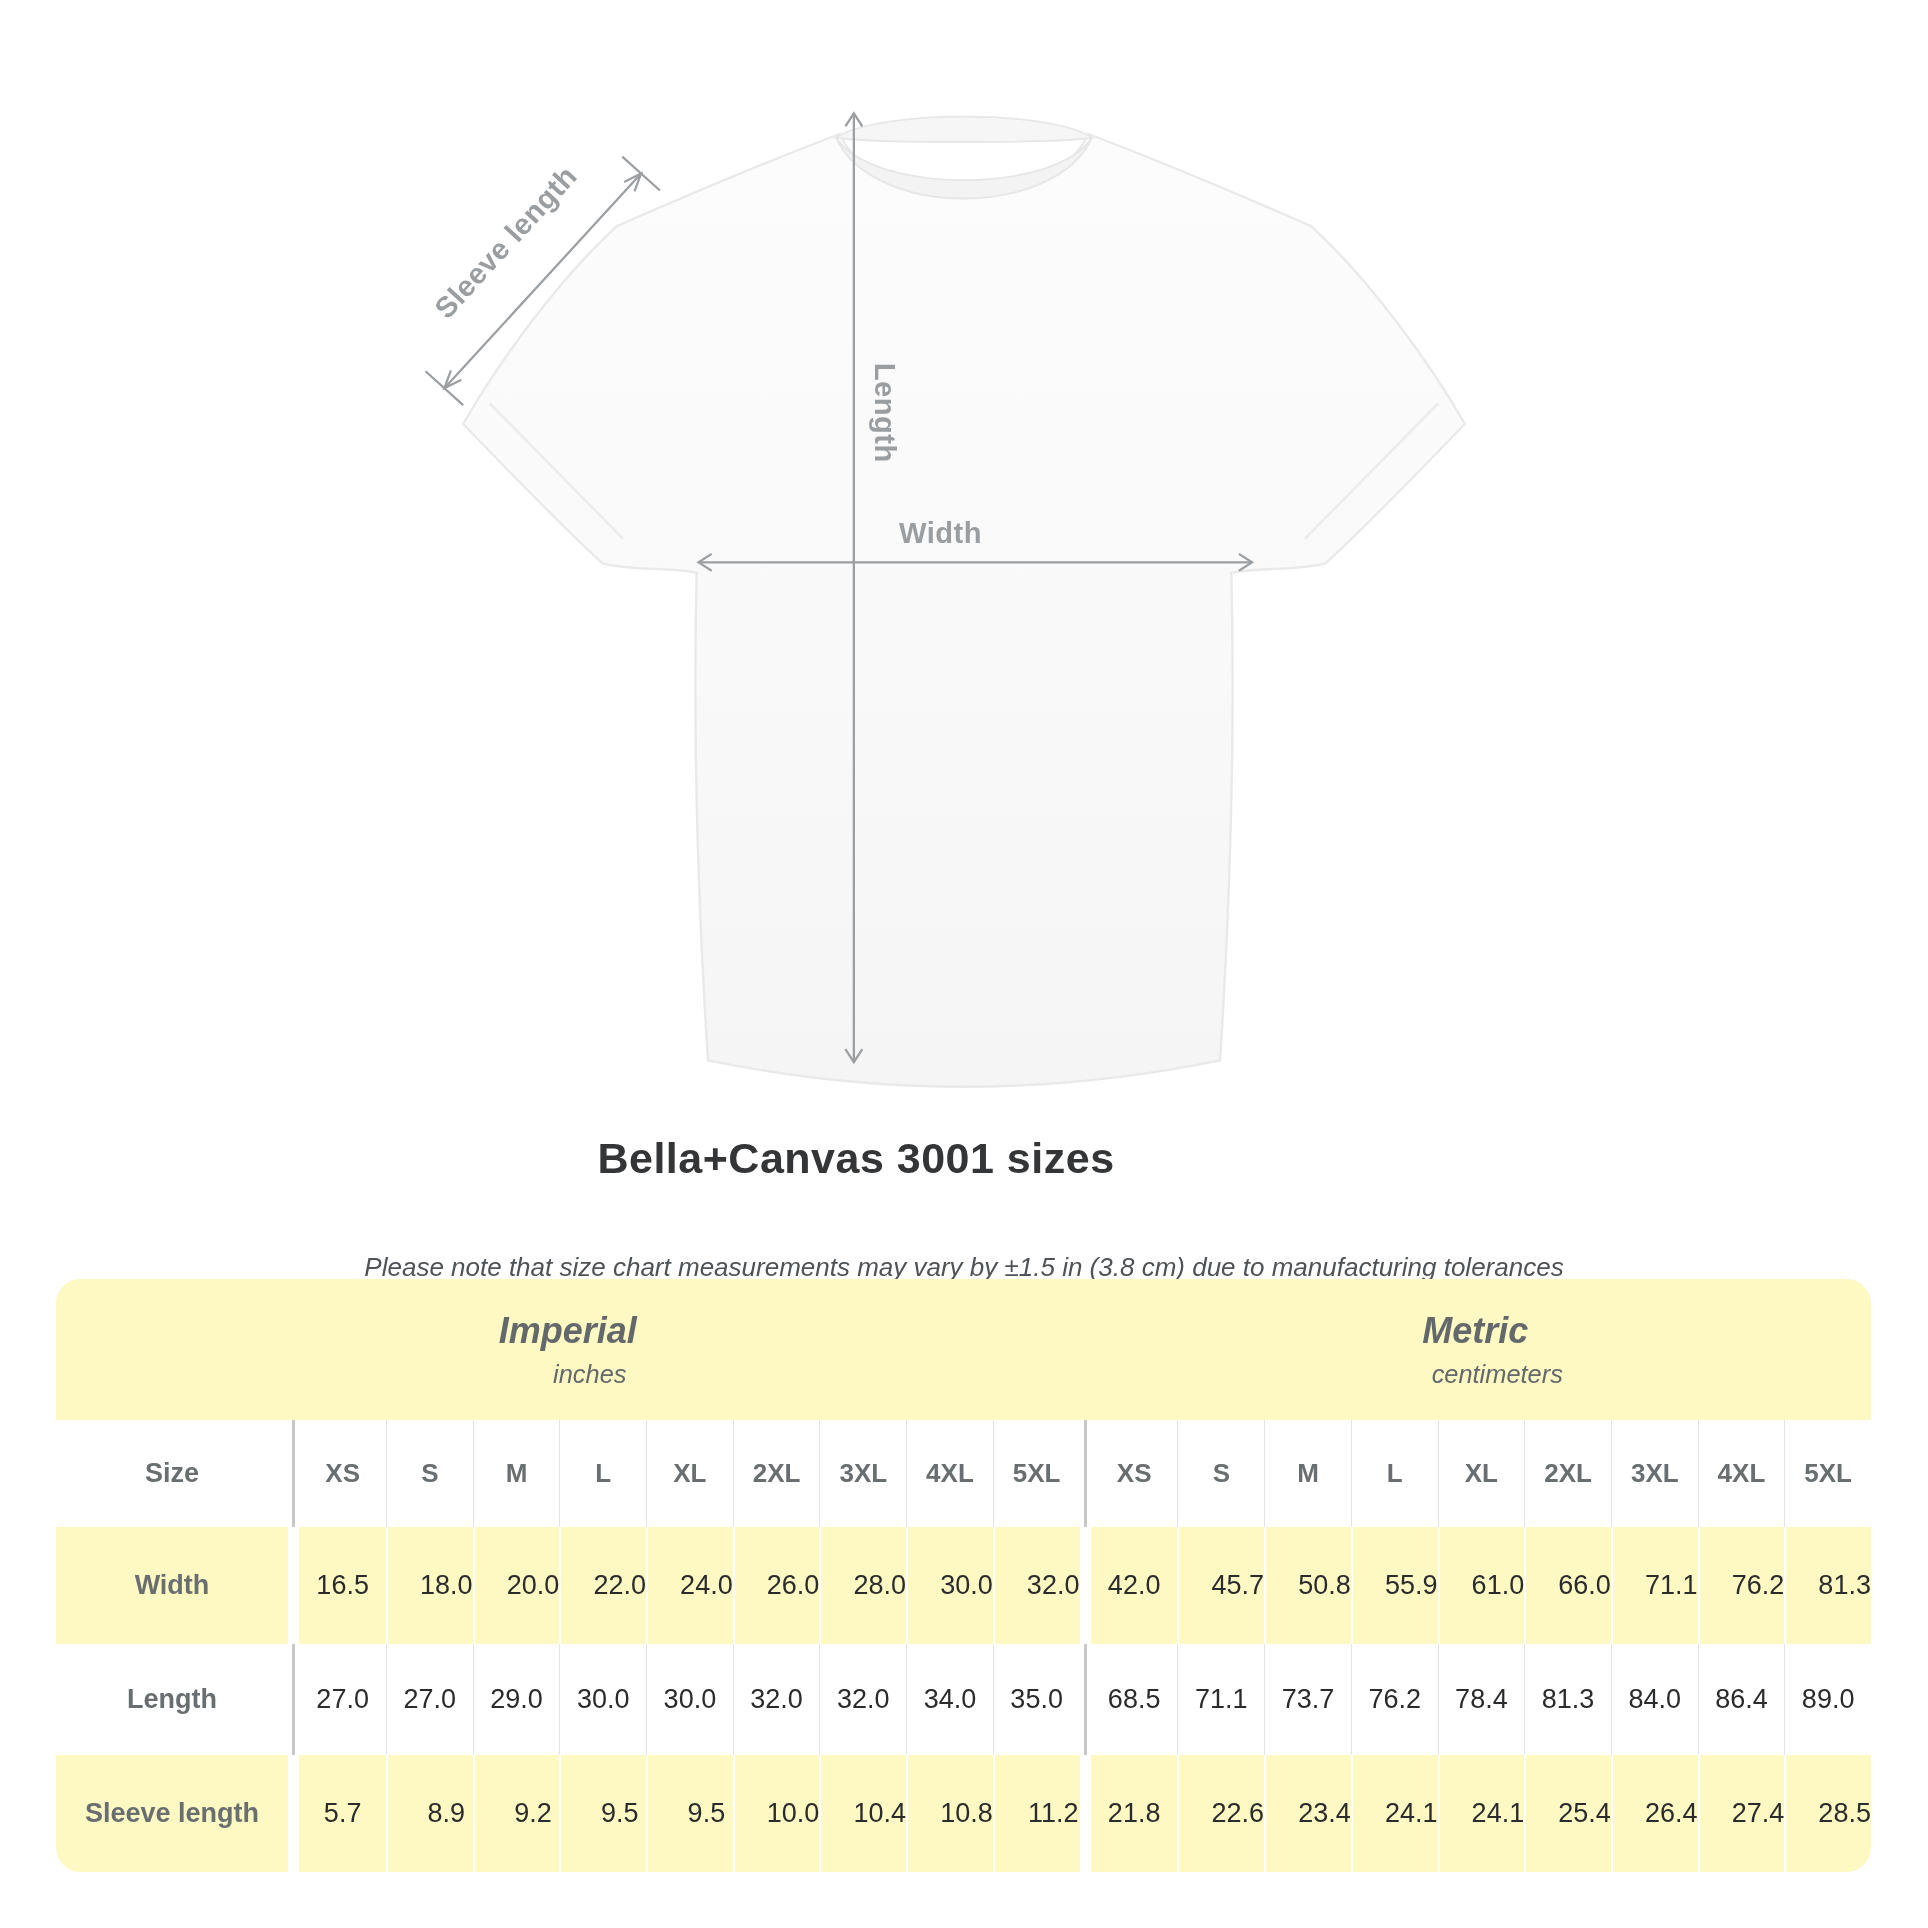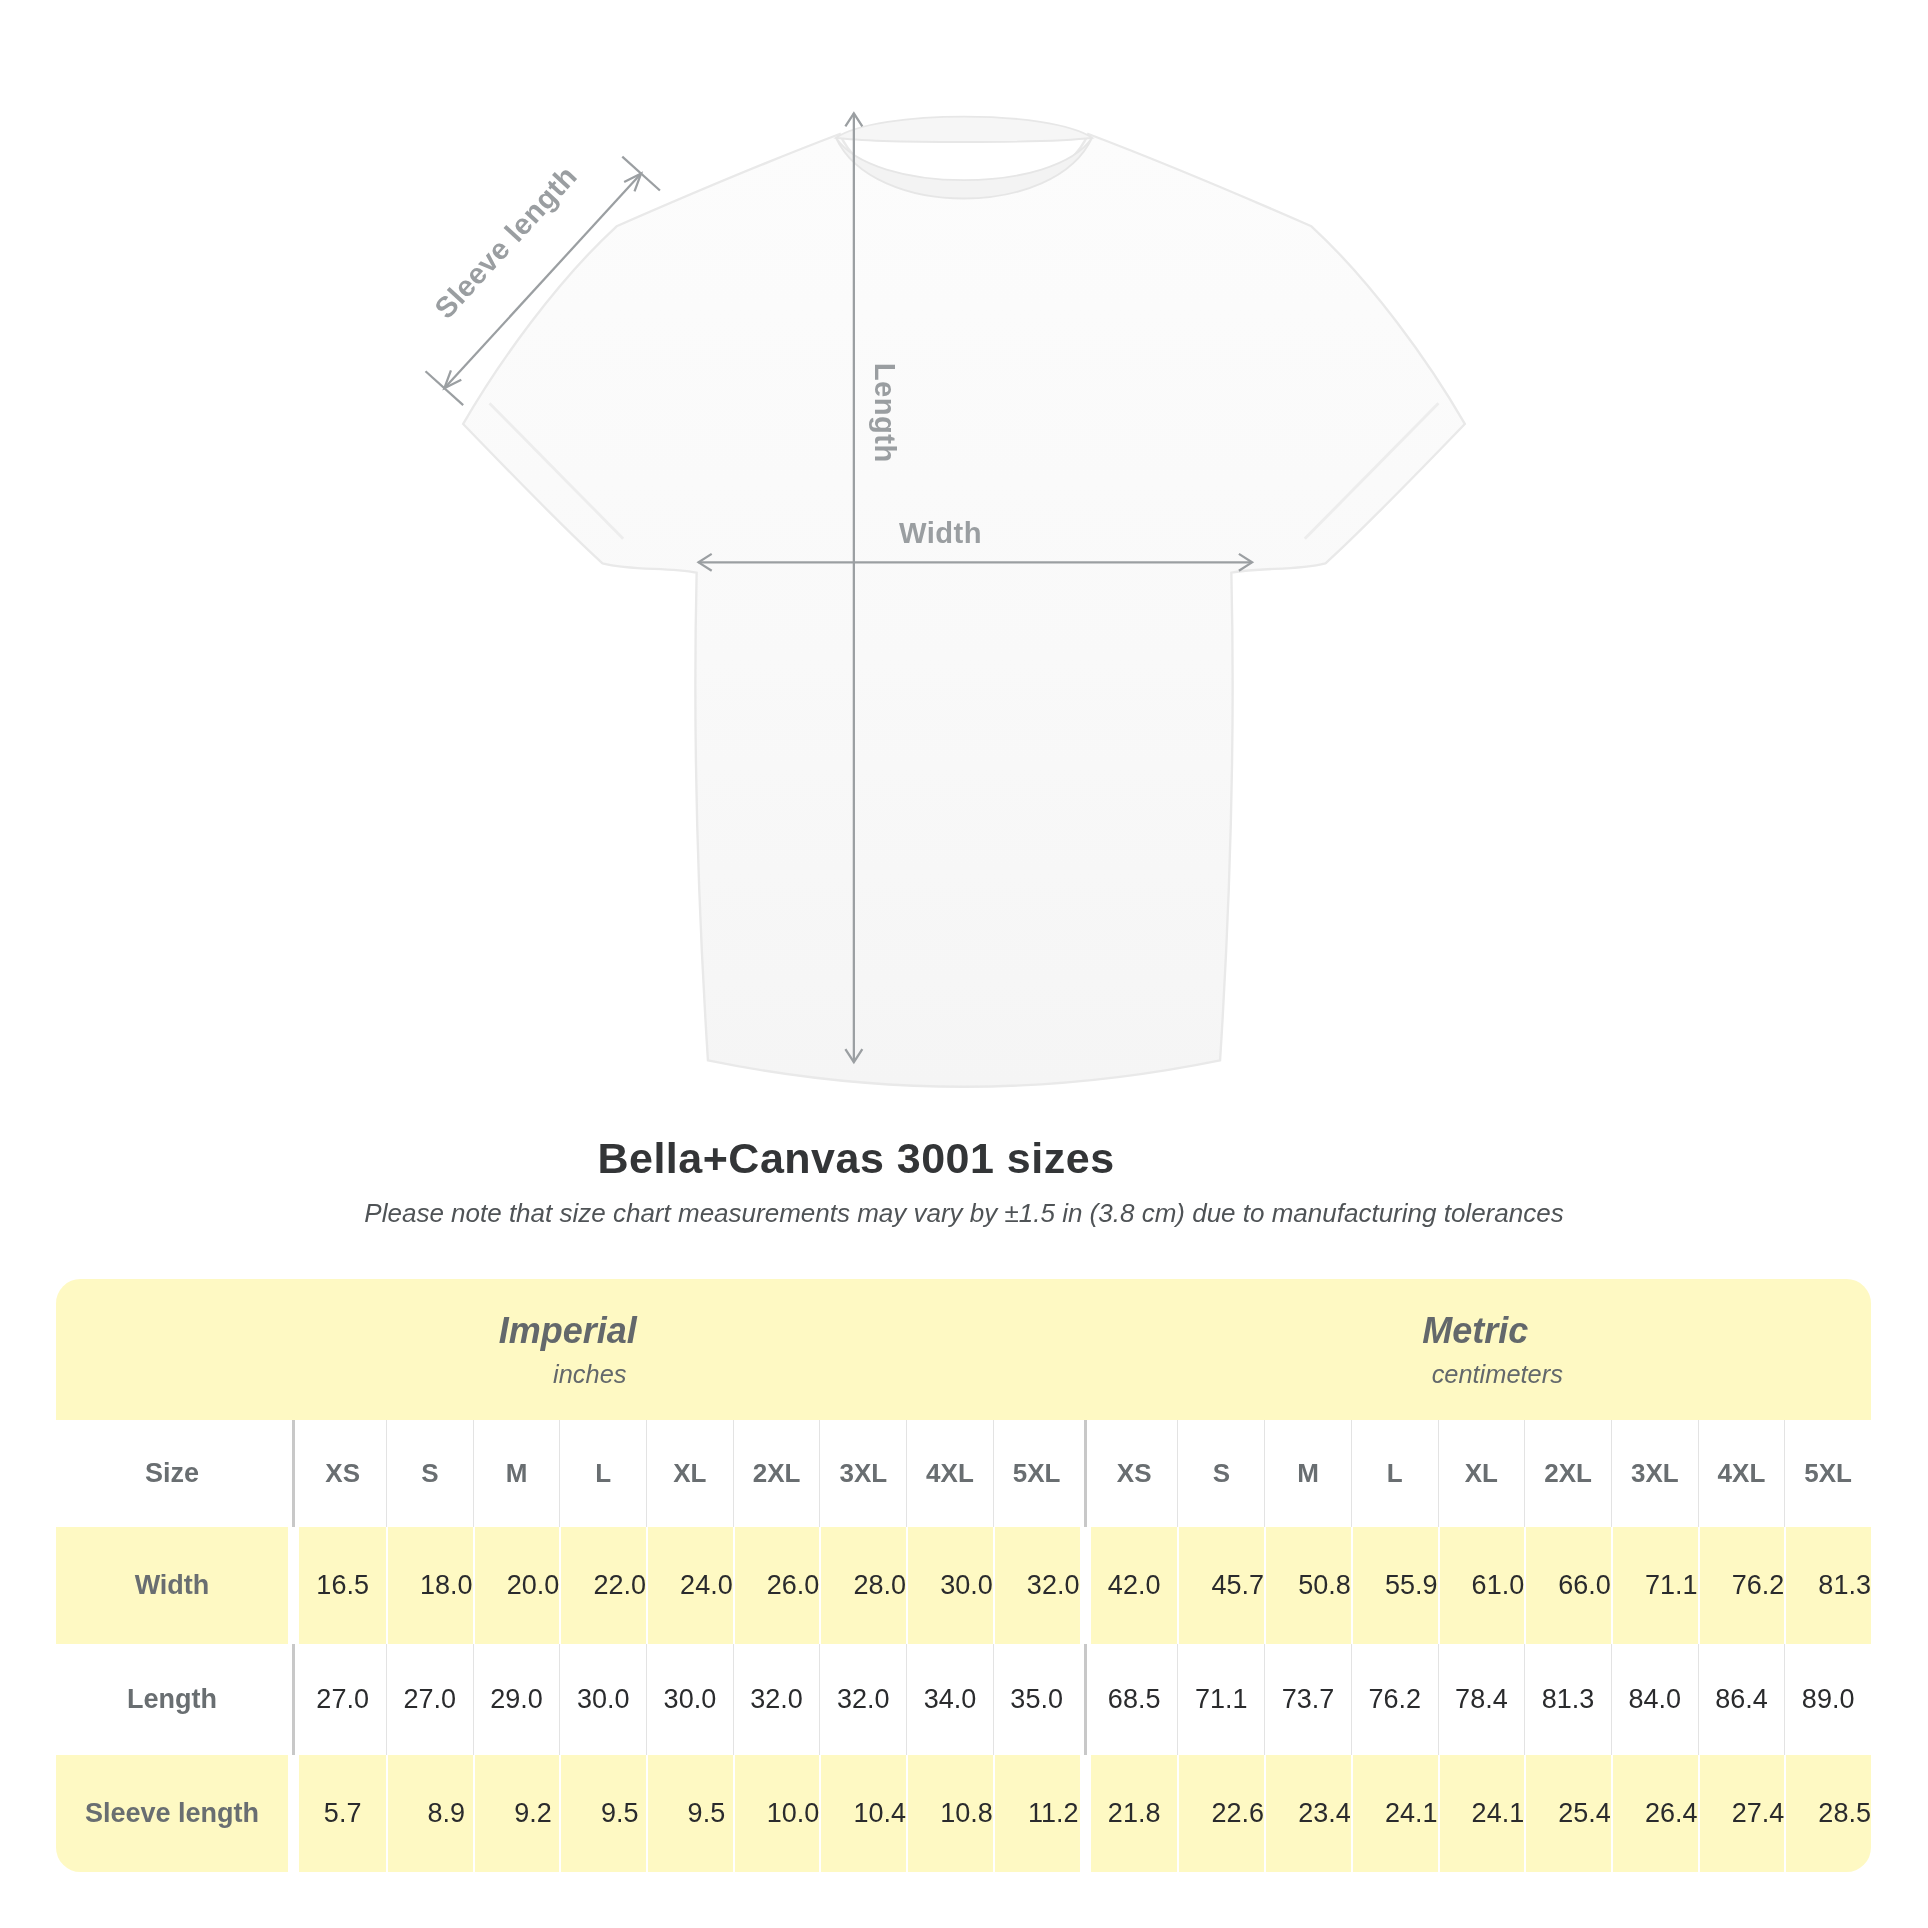--- a/index.html
+++ b/index.html
@@ -13,21 +13,21 @@
   #diagram { position: absolute; left: 0; top: 0; }
   .dim-text { fill: #9a9ea1; font-weight: bold; font-size: 31px; letter-spacing: 0.5px; }
   .dim-line { stroke: #9b9fa2; stroke-width: 2.4; fill: none; }
 
   
   .title {
     position: absolute; top: 1134px; left: 0; width: 1712px; text-align: center;
     font-size: 43px; font-weight: bold; color: #333537; letter-spacing: 0.5px;
   }
   .subtitle {
-    position: absolute; top: 1198px; left: 0; width: 1928px; text-align: center;
+    position: absolute; top: 1252px; left: 0; width: 1928px; text-align: center;
     font-size: 26px; font-style: italic; color: #4f5356;
   }
 
   
   .size-table {
     position: absolute; left: 56px; top: 1279px; width: 1815px; height: 593px;
     background: #fef9c3; border-radius: 24.5px; overflow: hidden;
   }
   .trow { display: grid; grid-template-columns: 232px 11.3px repeat(9, 1fr) 11.3px repeat(9, 1fr); }
   .trow > div { display: flex; align-items: center; justify-content: center; }

